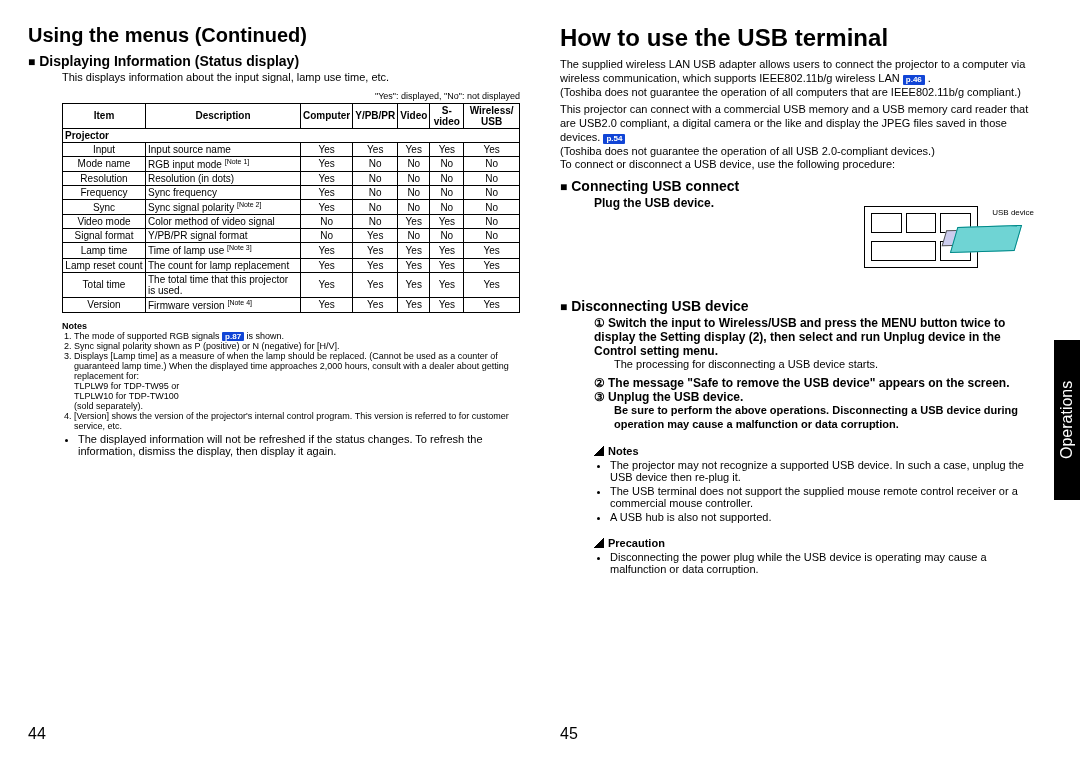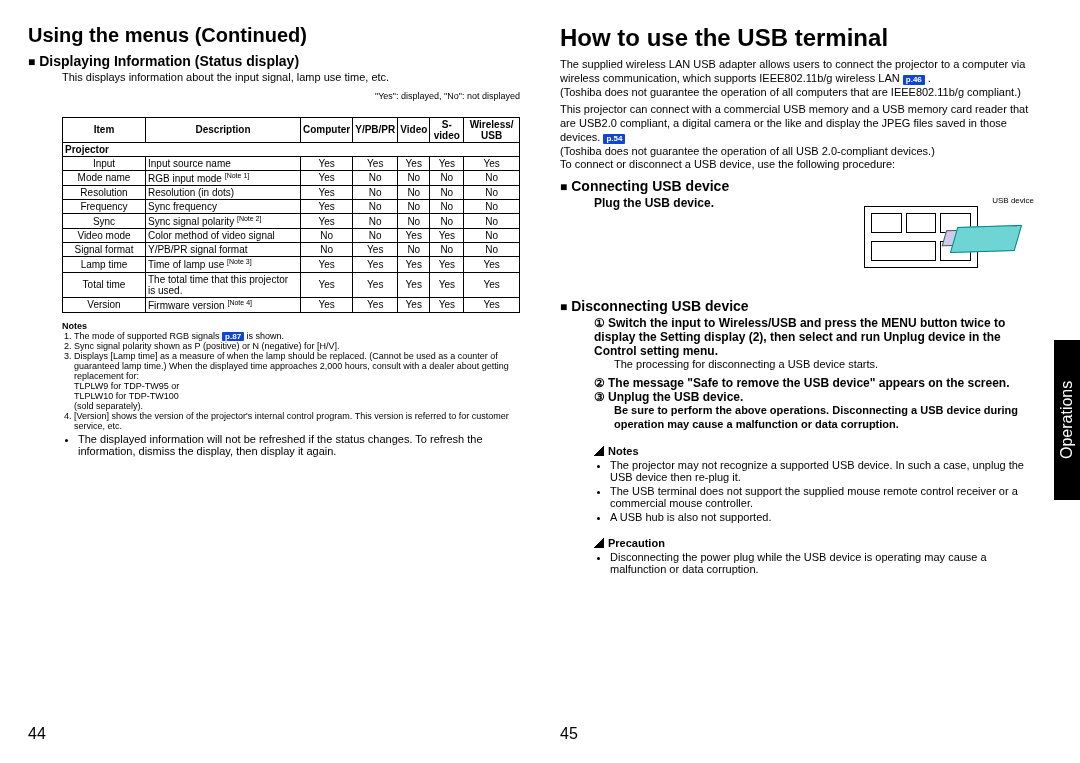--- a/index.html
+++ b/index.html
@@ -29,21 +29,21 @@
   .sq::before {
     content: "■";
     font-size: 12px;
     margin-right: 4px;
   }
   .indent { padding-left: 34px; }
   table.status {
     border-collapse: collapse;
     width: 100%;
     font-size: 10px;
-    margin-top: 16px;
+    margin-top: 2px;
     padding-left: 9px;
   }
   table.status th, table.status td {
     border: 1px solid #000;
     padding: 1px 2px;
     text-align: center;
     vertical-align: middle;
   }
   table.status .desc { text-align: left; }
   table.status .item { text-align: center; }
@@ -99,21 +99,21 @@
   .usb-stick {
     position:absolute; left:90px; top:30px; width:62px; height:24px;
     background:#6fd4d4; border:1px solid #008888;
     transform: skewX(-18deg) rotate(-2deg);
   }
   .usb-tip {
     position:absolute; left:80px; top:34px; width:18px; height:14px;
     background:#cce; border:1px solid #555;
     transform: skewX(-18deg) rotate(-2deg);
   }
-  .usb-label { position:absolute; right:0; top:0; font-size:8px;padding-left:41px;}
+  .usb-label { position:absolute; right:0; top:12px; font-size:8px;padding-left:41px;}
   .sup { font-size: 7px; vertical-align: super; }
   .circnum { display:inline-block; width:14px; }
   .para { margin: 0 0 4px 0; line-height: 1.25;}
 </style>
 </head>
 <body>
 
 <div class="page page-left">
   <h1>Using the menus (Continued)</h1>
   <div class="sect-title sq">Displaying Information (Status display)</div>
@@ -195,20 +195,29 @@
             <td class="desc">Y/PB/PR signal format</td>
             <td>No</td>
             <td>Yes</td>
             <td>No</td>
             <td>No</td>
             <td>No</td>
           </tr>
           <tr>
             <td class="item">Lamp time</td>
             <td class="desc">Time of lamp use <span class="sup">[Note 3]</span></td>
+            <td>Yes</td>
+            <td>Yes</td>
+            <td>Yes</td>
+            <td>Yes</td>
+            <td>Yes</td>
+          </tr>
+          <tr>
+            <td class="item">Lamp reset count</td>
+            <td class="desc">The count for lamp replacement</td>
             <td>Yes</td>
             <td>Yes</td>
             <td>Yes</td>
             <td>Yes</td>
             <td>Yes</td>
           </tr>
           <tr>
             <td class="item">Total time</td>
             <td class="desc">The total time that this projector is used.</td>
             <td>Yes</td>
@@ -254,21 +263,21 @@
     <span class="pref">p.46</span> .
     <br><span>(Toshiba does not guarantee the operation of all computers that are IEEE802.11b/g compliant.)</span>
   </p>
   <p class="para">
     <span>This projector can connect with a commercial USB memory and a USB memory card reader that are USB2.0 compliant, a digital camera or the like and display the JPEG files saved in those devices.</span>
     <span class="pref">p.54</span>
     <br><span>(Toshiba does not guarantee the operation of all USB 2.0-compliant devices.)</span>
     <br><span>To connect or disconnect a USB device, use the following procedure:</span>
   </p>
 
-  <div class="sect-title sq">Connecting USB device</div>
+  <div class="sect-title sq">Connecting USB connect</div>
   <div class="indent" style="position:relative; min-height:84px;">
     <div class="usb-diagram">
       <div class="usb-label">USB device</div>
       <div class="usb-panel">
         <div class="usb-row1">
             <div class="port"></div>
             <div class="port"></div>
             <div class="port"></div>
           </div>
         <div class="usb-row2">

